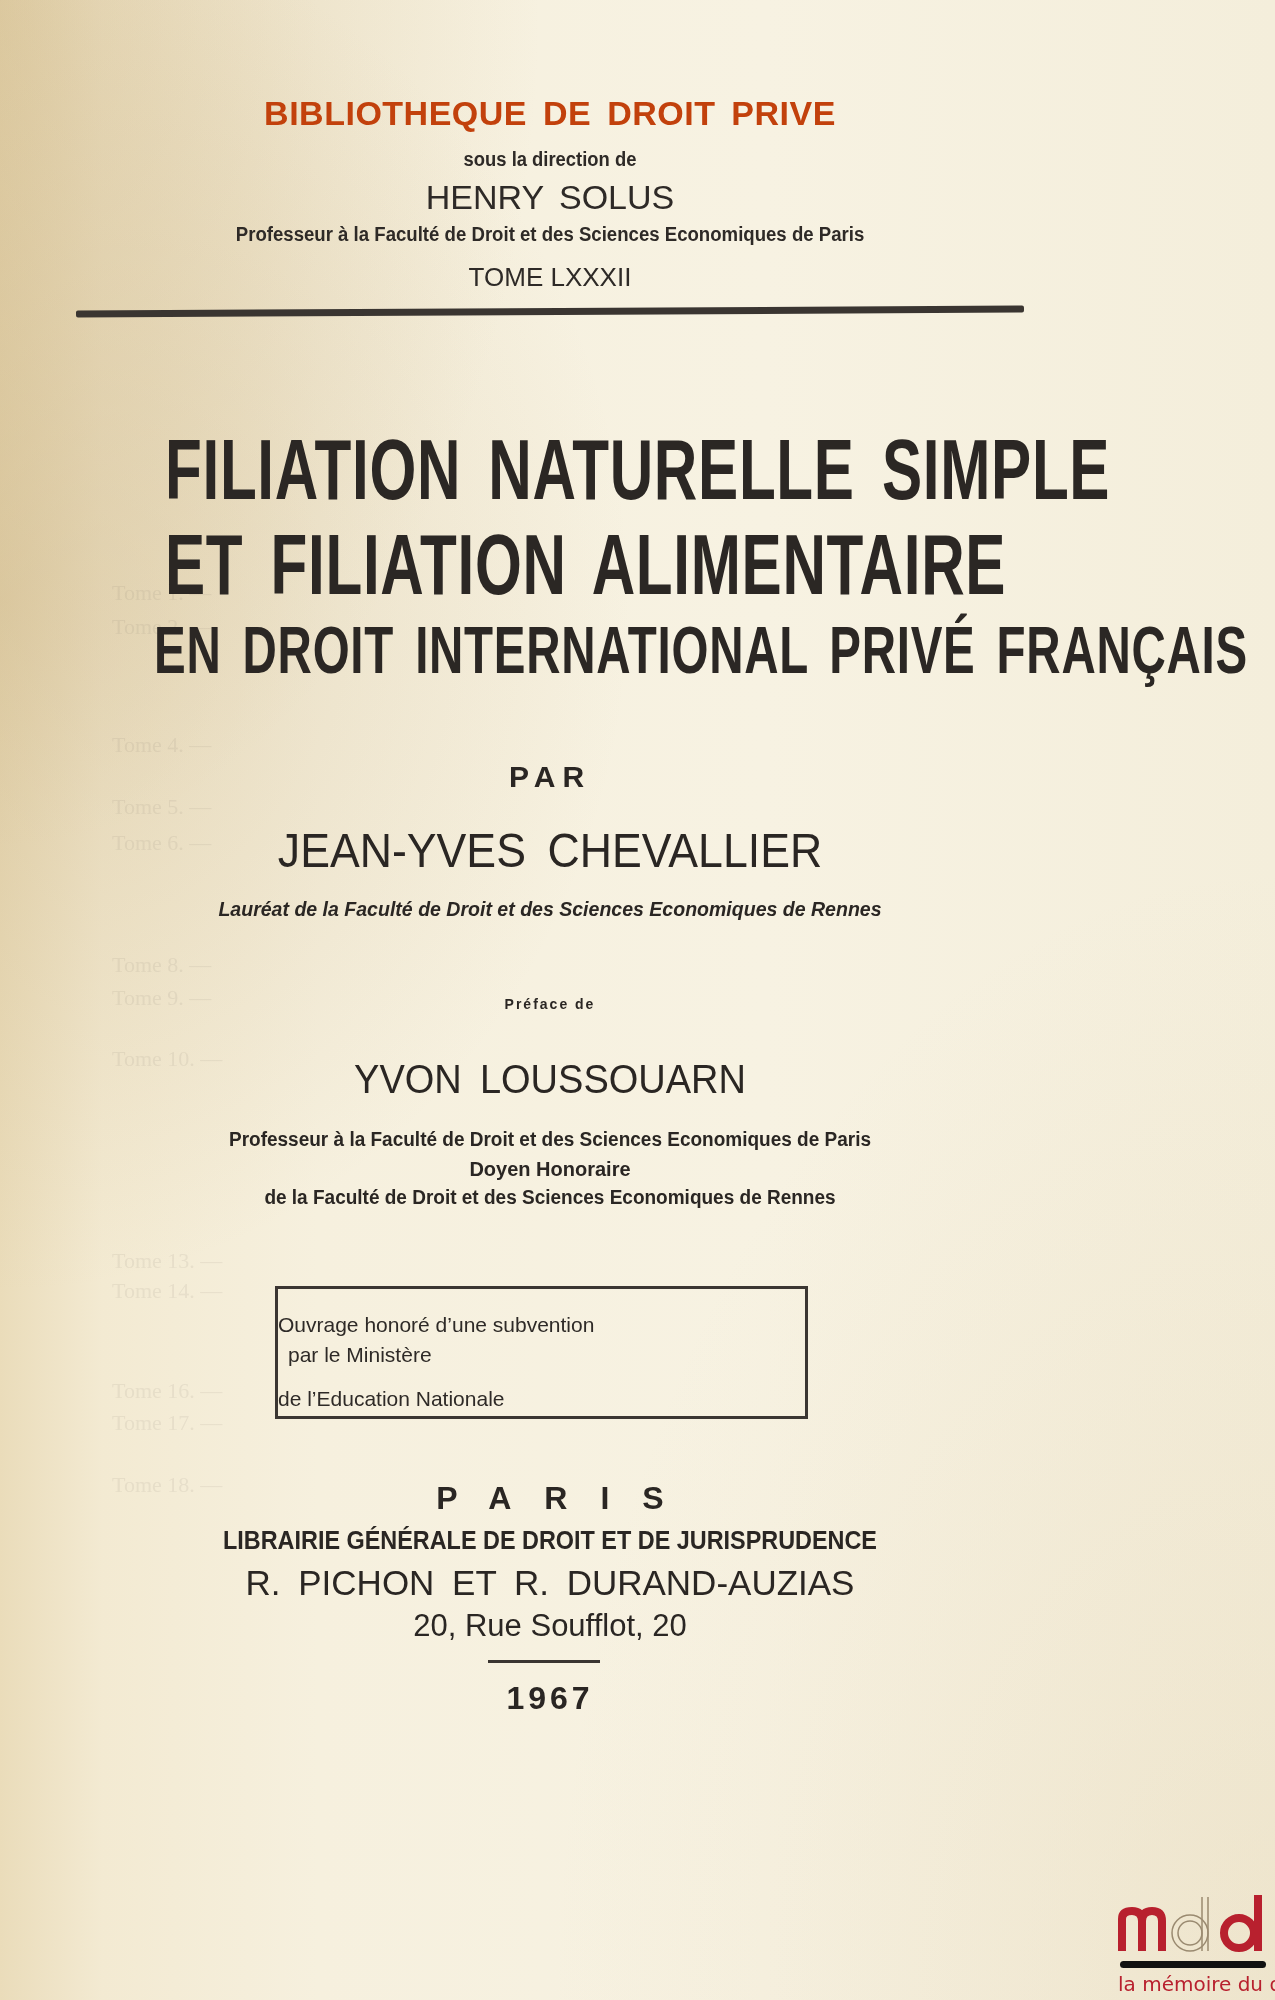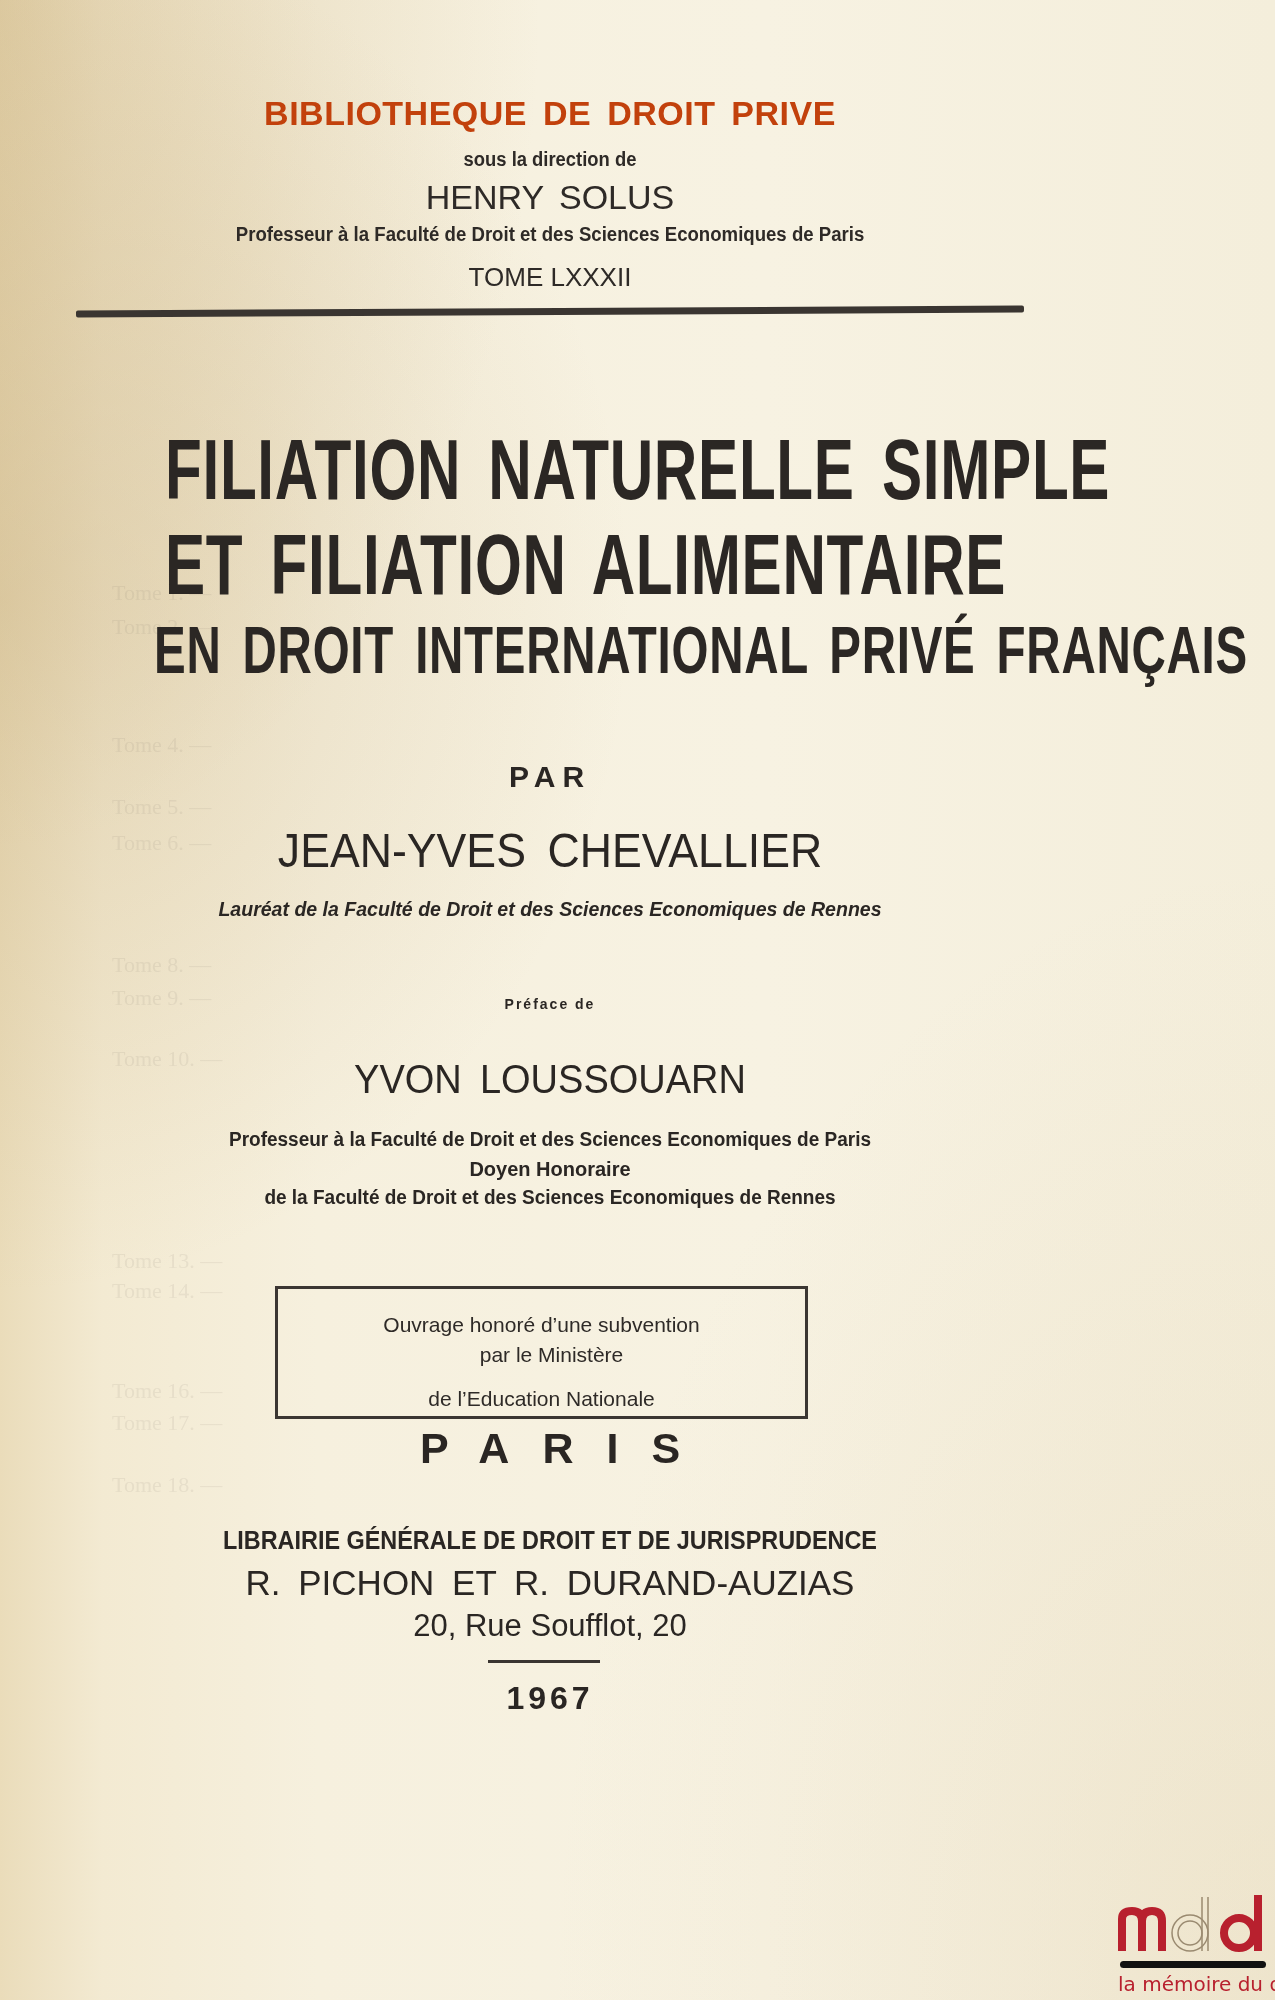--- a/index.html
+++ b/index.html
@@ -144,32 +144,32 @@
       top: 1286px;
       width: 533px;
       height: 133px;
       border: 3px solid #3b3632;
       box-sizing: border-box;
     }
     .subvention-line {
       position: absolute;
       left: 0;
       width: 100%;
-      text-align: center;
+      text-align: left;
       font-size: 21px;
       color: #2e2a27;
       white-space: nowrap;
     }
     .sub-1 { top: 24px; }
     .sub-2 { top: 54px; padding-left: 10px; }
     .sub-3 { top: 83px; margin-top: 15px; }
     
     .city {
-      top: 1424px;
-      font-size: 43px;
+      top: 1480px;
+      font-size: 32px;
       font-weight: bold;
       letter-spacing: 33px;
       padding-left: 33px;
       box-sizing: border-box;
     }
     .publisher {
       top: 1525px;
       font-size: 26px;
       font-weight: bold;
       transform: scaleX(0.9);

